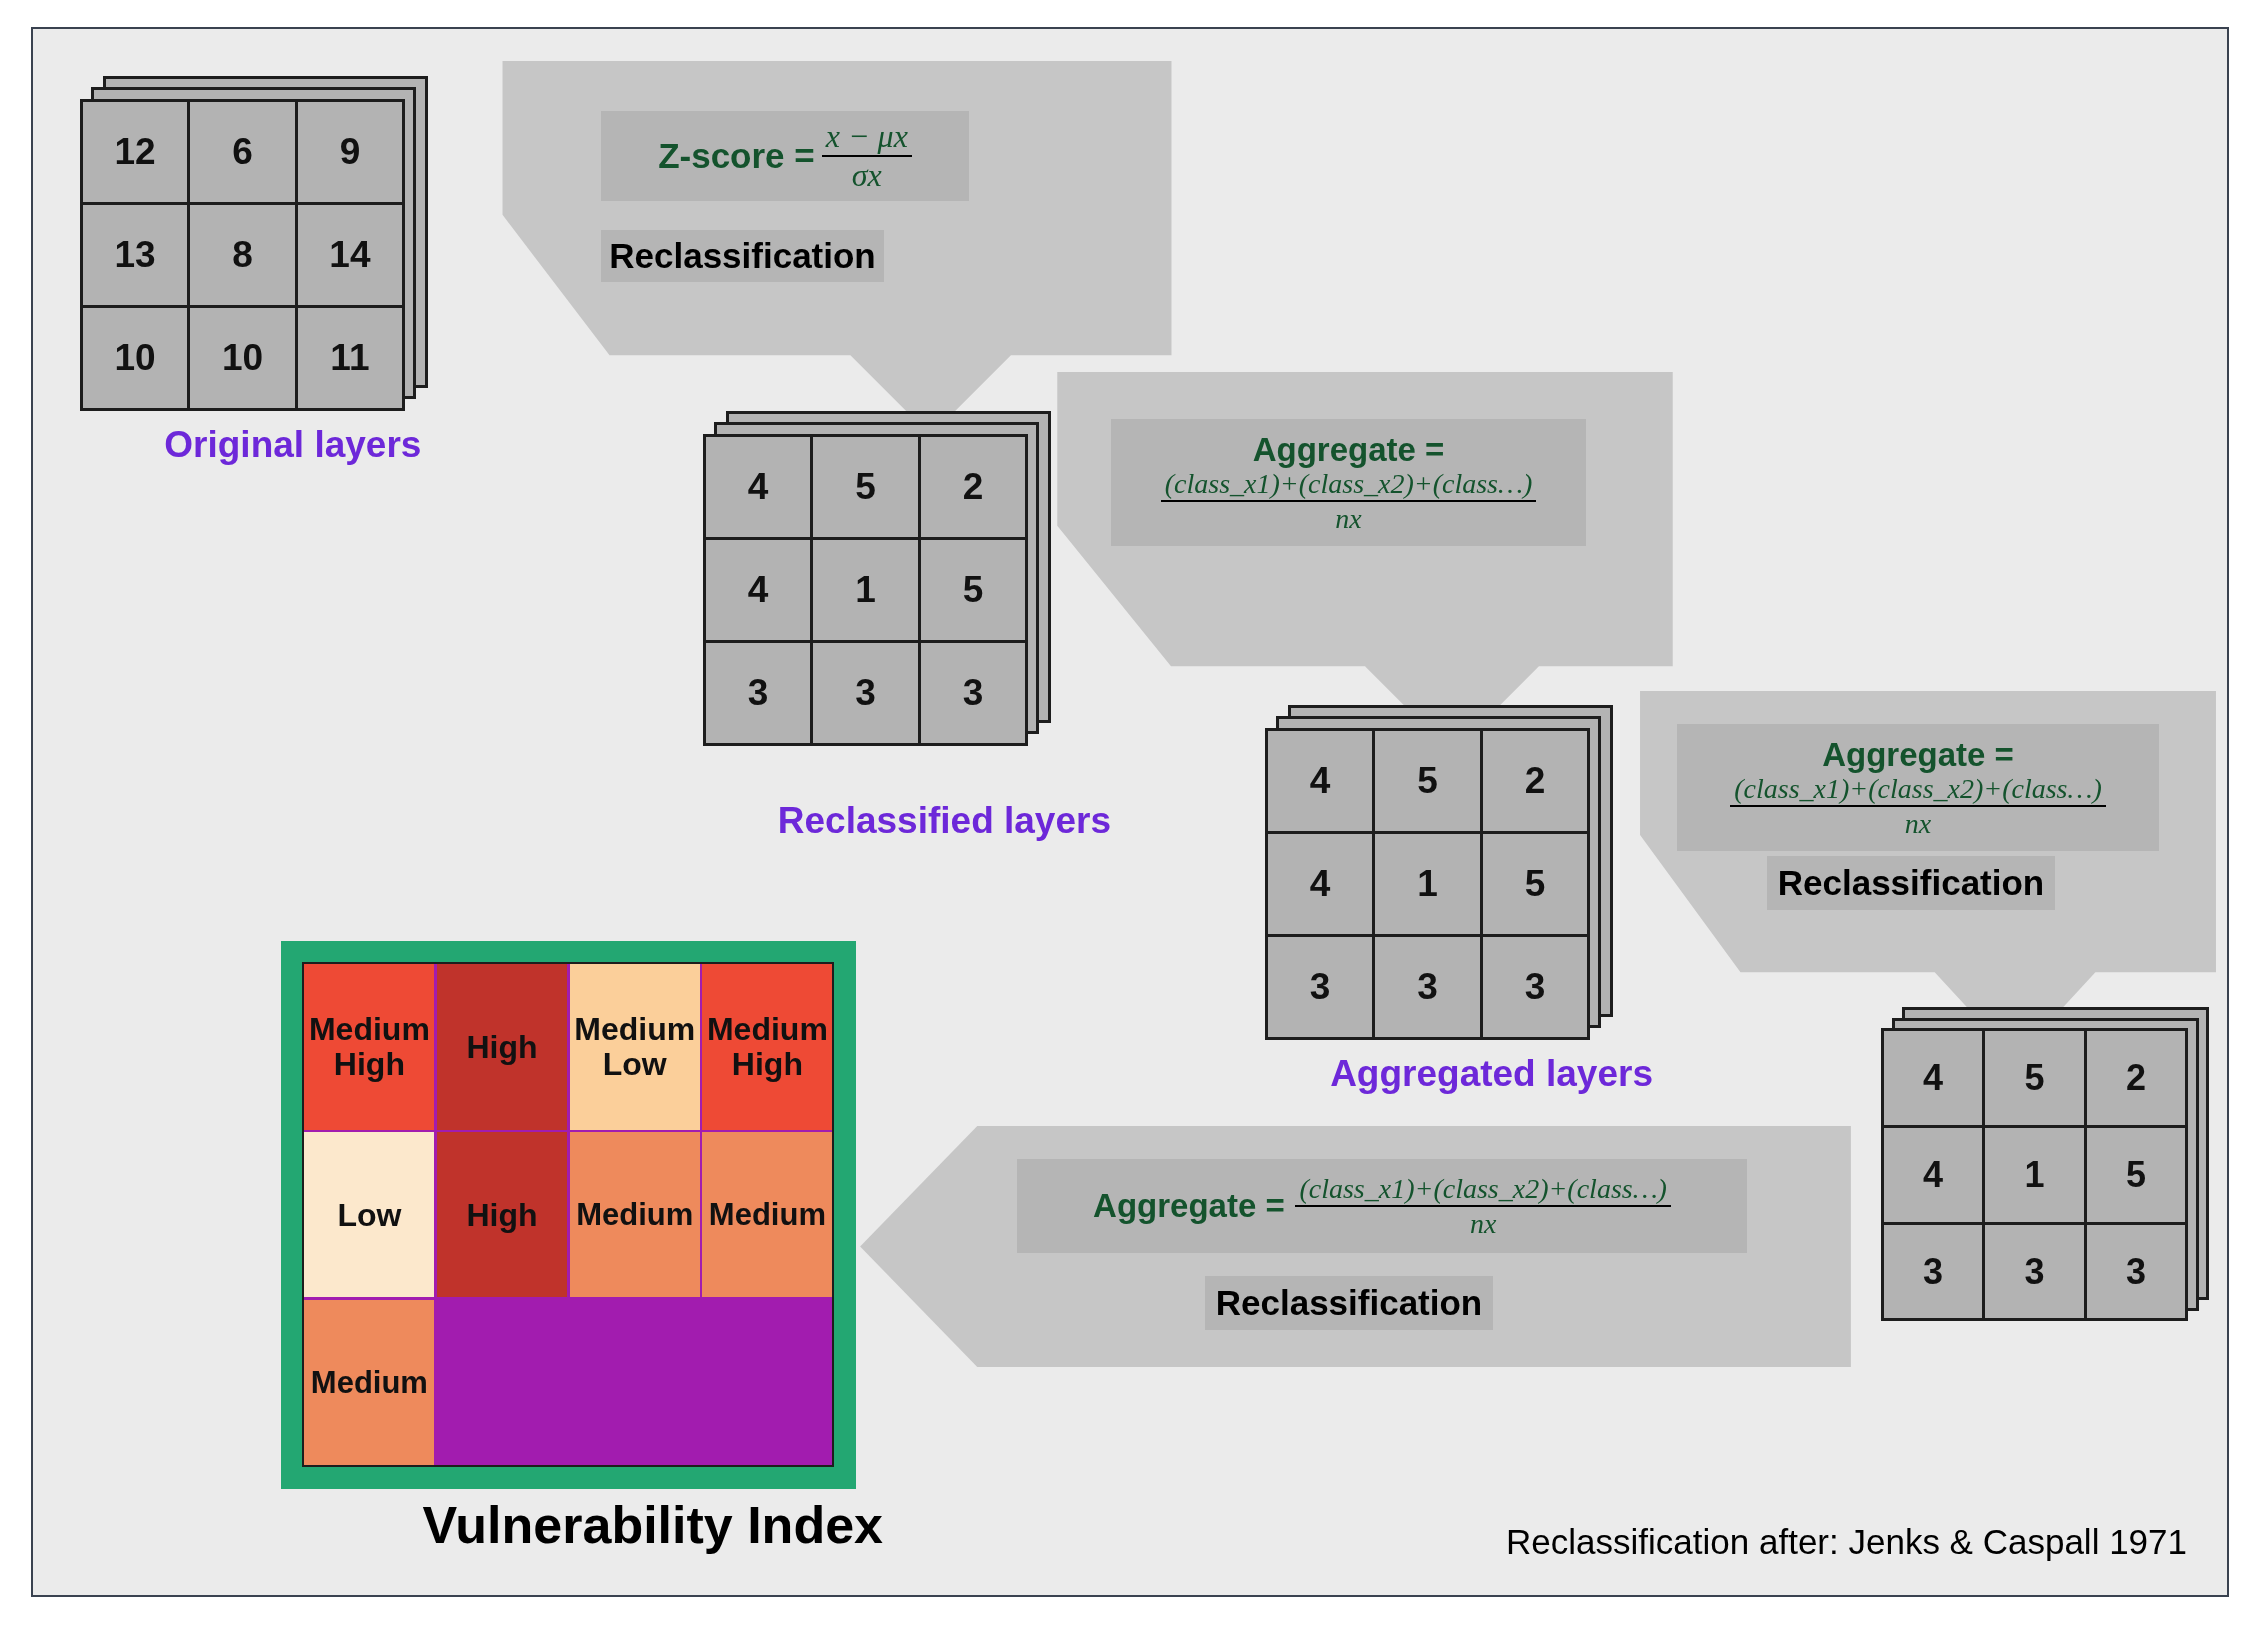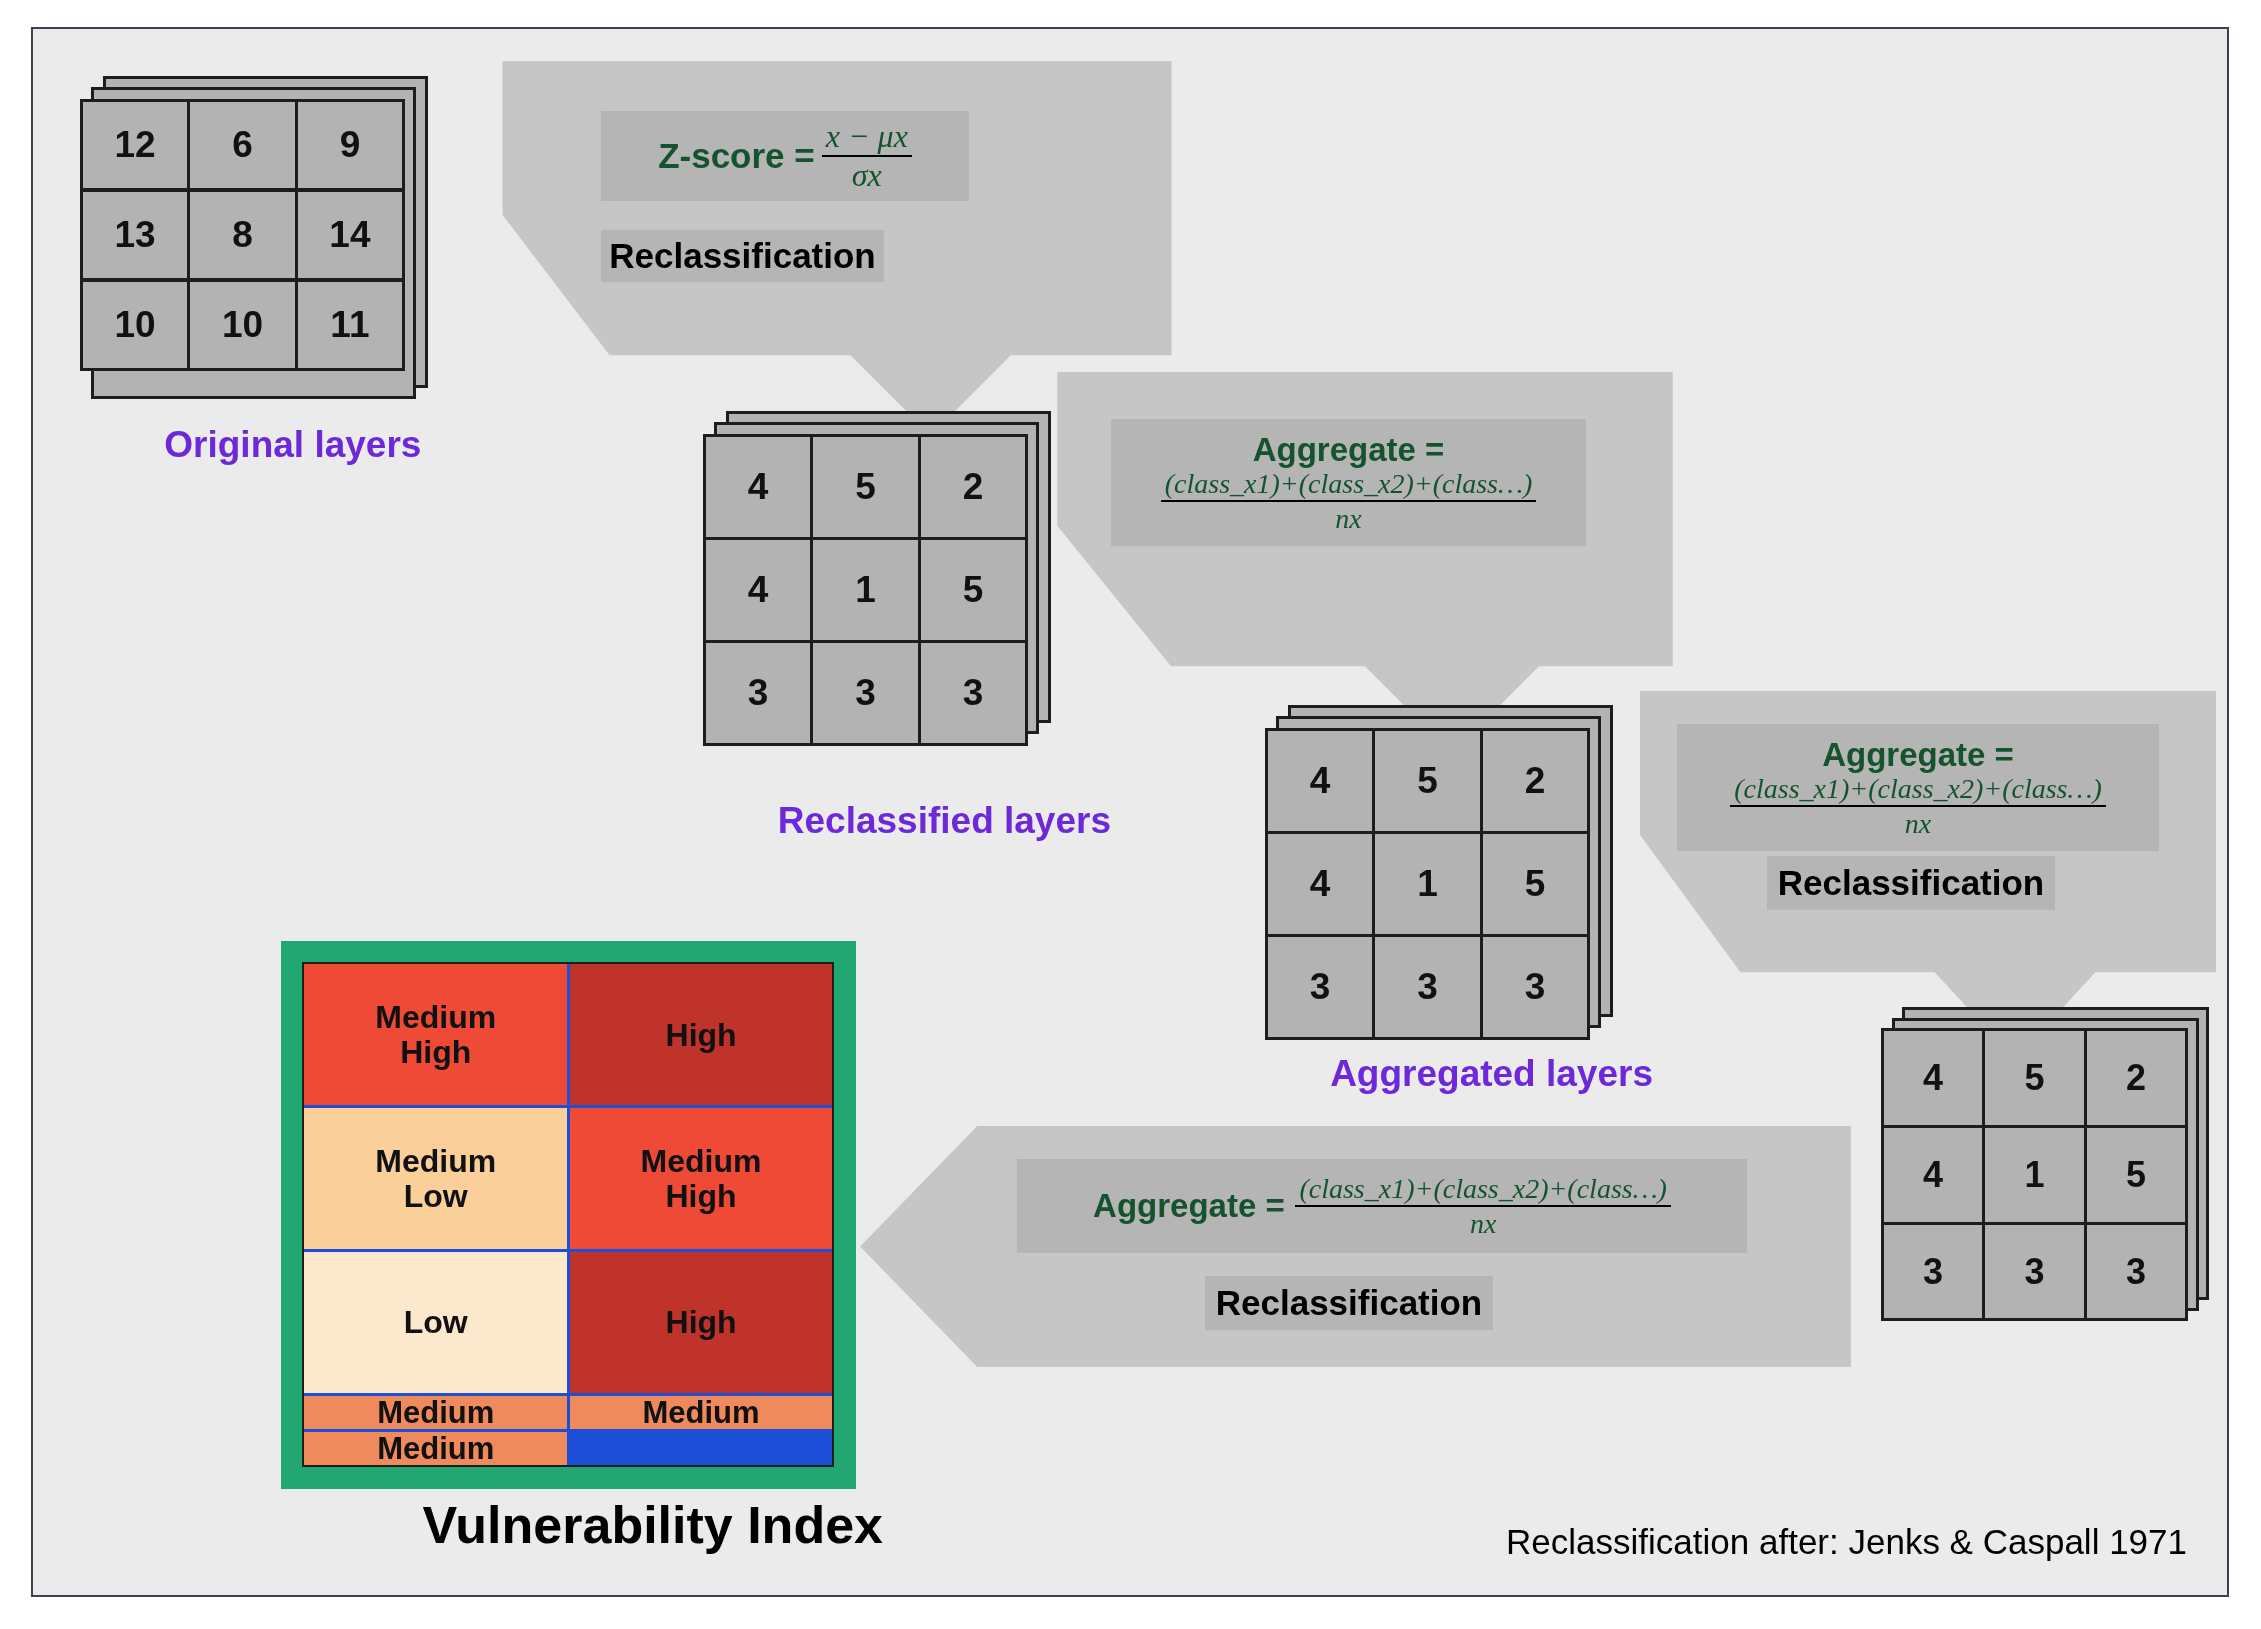--- a/index.html
+++ b/index.html
@@ -70,22 +70,22 @@
   .eqlabel{font-weight:bold;}
 
   
   #vi-wrap{position:absolute;}
   #vi-frame{
     position:absolute;left:0;top:0;width:100%;height:100%;
     background:#23a772;box-sizing:border-box;
   }
   #vi-grid{
     position:absolute;
-    display:grid;grid-template-columns:1fr 1fr;grid-template-rows:1fr 1fr 1fr;
-    background:#1d4ed8;gap:2.7px;border:2.7px solid #1d1d1d;box-sizing:border-box;
+    display:grid;grid-template-columns:1fr 1fr 1fr 1fr;grid-template-rows:1fr 1fr 1fr;
+    background:#a21caf;gap:2.7px;border:2.7px solid #1d1d1d;box-sizing:border-box;
   }
   .vcell{
     display:flex;align-items:center;justify-content:center;
     text-align:center;font-weight:bold;color:#111;line-height:1.08;
     white-space:pre-line;
   }
   #vi-title{
     position:absolute;text-align:right;font-weight:bold;color:#000;
   }
 
@@ -139,21 +139,21 @@
     <span class="frac" style="margin-left:10.7px;font-size:28px;">
       <span class="num it">(class_x1)+(class_x2)+(class…)</span>
       <span class="den it">nx</span>
     </span>
   </div>
   <div class="lbl" style="left:1172px;top:1247px;width:288px;height:54px;font-size:35px;">Reclassification</div>
 
   <div class="stack" style="left:47px;top:47px;width:348px;height:335px;">
     <div class="sheet" style="left:23px;top:0;width:325px;height:312px;"></div>
     <div class="sheet" style="left:11.4px;top:11.4px;width:325px;height:312px;"></div>
-    <div class="grid" style="left:0;top:23px;width:325px;height:272px;">
+    <div class="grid" style="left:0;top:23px;width:325px;height:312px;">
       <div class="cell" style="font-size:37px;">12</div>
       <div class="cell" style="font-size:37px;">6</div>
       <div class="cell" style="font-size:37px;">9</div>
       <div class="cell" style="font-size:37px;">13</div>
       <div class="cell" style="font-size:37px;">8</div>
       <div class="cell" style="font-size:37px;">14</div>
       <div class="cell" style="font-size:37px;">10</div>
       <div class="cell" style="font-size:37px;">10</div>
       <div class="cell" style="font-size:37px;">11</div>
     </div>

